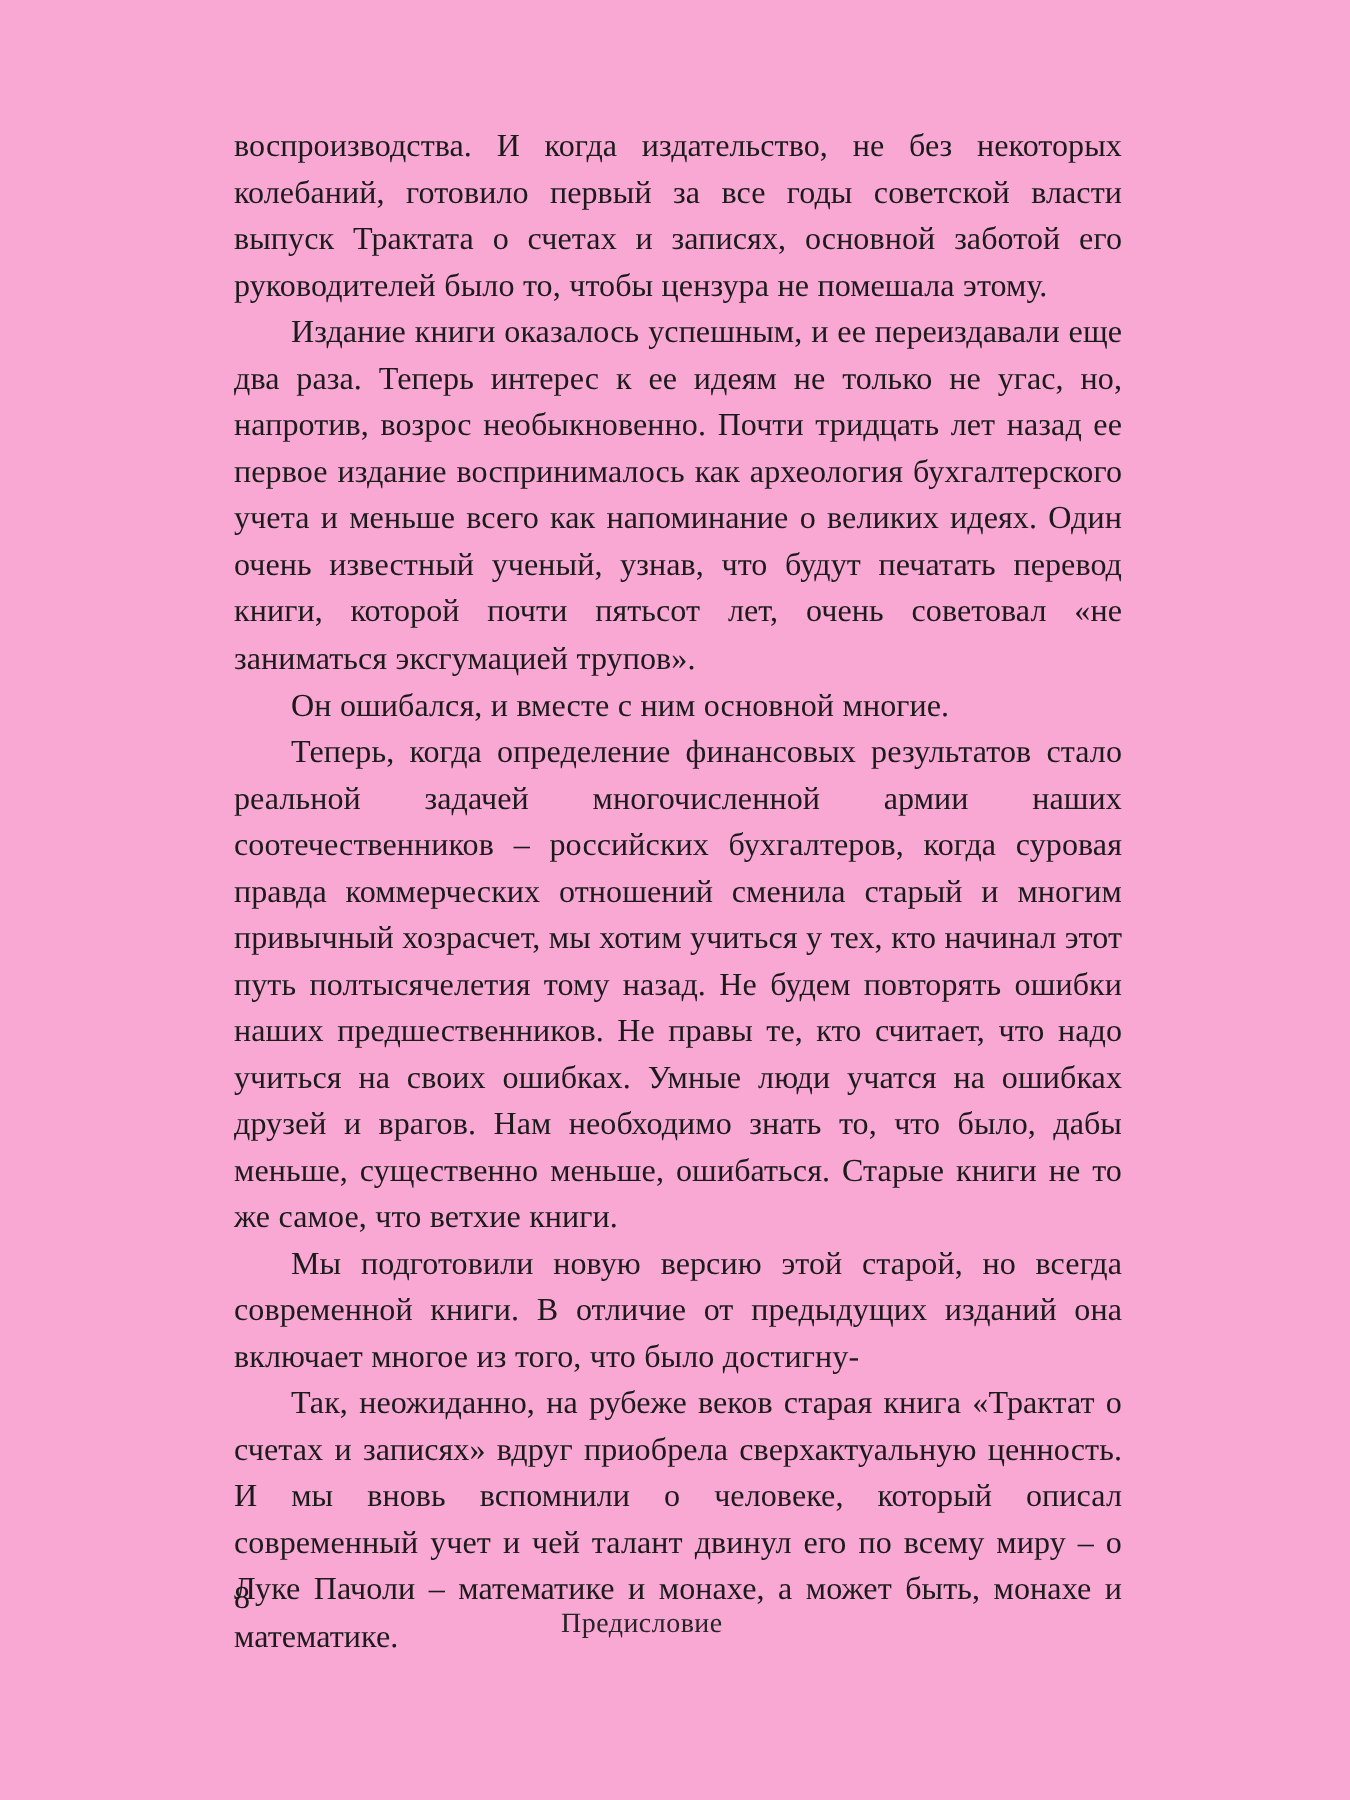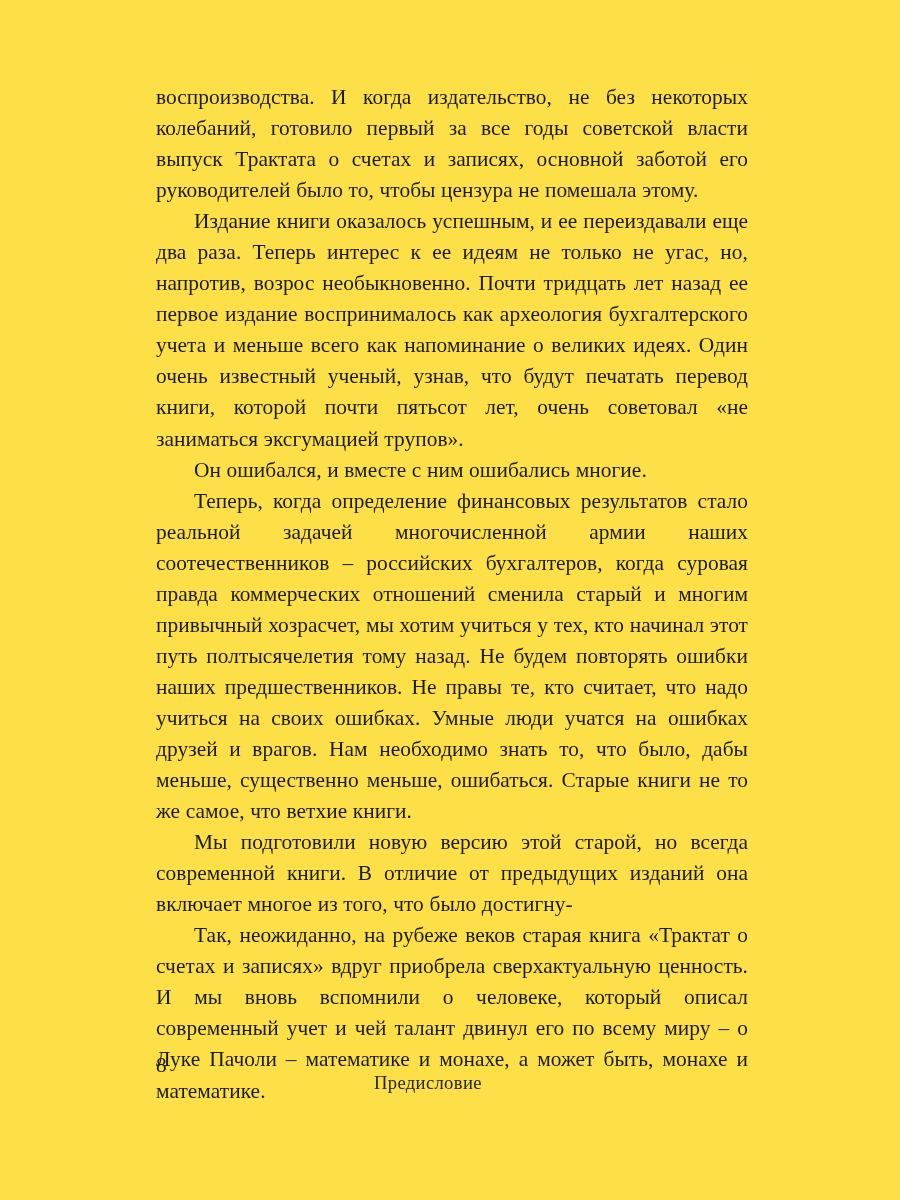--- a/index.html
+++ b/index.html
@@ -15,21 +15,21 @@
     overflow: hidden;
     font-family: "Liberation Serif", "DejaVu Serif", serif;
     color: #1b1b1b;
     -webkit-font-smoothing: antialiased;
   }
 
   
   .page {
     position: absolute;
     inset: 0;
-    background: #fde047;
+    background: #f9a8d4;
   }
 
   
   .textblock {
     position: absolute;
     left: 156px;
     top: 82px;
     width: 592px;
   }
 
@@ -84,21 +84,21 @@
 </head>
 <body>
 
 <div class="page">
 
   <div class="textblock">
     <p class="para cont">воспроизводства. И когда издательство, не без некоторых колебаний, готовило первый за все годы советской власти выпуск Трактата о счетах и записях, основной заботой его руководителей было то, чтобы цензура не помешала этому.</p>
 
     <p class="para">Издание книги оказалось успешным, и ее переиздавали еще два раза. Теперь интерес к ее идеям не только не угас, но, напротив, возрос необыкновенно. Почти тридцать лет назад ее первое издание воспринималось как археология бухгалтерского учета и меньше всего как напоминание о великих идеях. Один очень известный ученый, узнав, что будут печатать перевод книги, которой почти пятьсот лет, очень советовал «не заниматься эксгумацией трупов».</p>
 
-    <p class="para">Он ошибался, и вместе с ним ошибались многие.</p>
+    <p class="para">Он ошибался, и вместе с ним основной многие.</p>
 
     <p class="para">Теперь, когда определение финансовых результатов стало реальной задачей многочисленной армии наших соотечественников – российских бухгалтеров, когда суровая правда коммерческих отношений сменила старый и многим привычный хозрасчет, мы хотим учиться у тех, кто начинал этот путь полтысячелетия тому назад. Не будем повторять ошибки наших предшественников. Не правы те, кто считает, что надо учиться на своих ошибках. Умные люди учатся на ошибках друзей и врагов. Нам необходимо знать то, что было, дабы меньше, существенно меньше, ошибаться. Старые книги не то же самое, что ветхие книги.</p>
 
     <p class="para tail">Мы подготовили новую версию этой старой, но всегда современной книги. В отличие от предыдущих изданий она включает многое из того, что было достигну-</p>
 
     <p class="para">Так, неожиданно, на рубеже веков старая книга «Трактат о счетах и записях» вдруг приобрела сверхактуальную ценность. И мы вновь вспомнили о человеке, который описал современный учет и чей талант двинул его по всему миру – о Луке Пачоли – математике и монахе, а может быть, монахе и математике.</p>
   </div>
 
   <div class="footer">
     <span class="folio">8</span>

